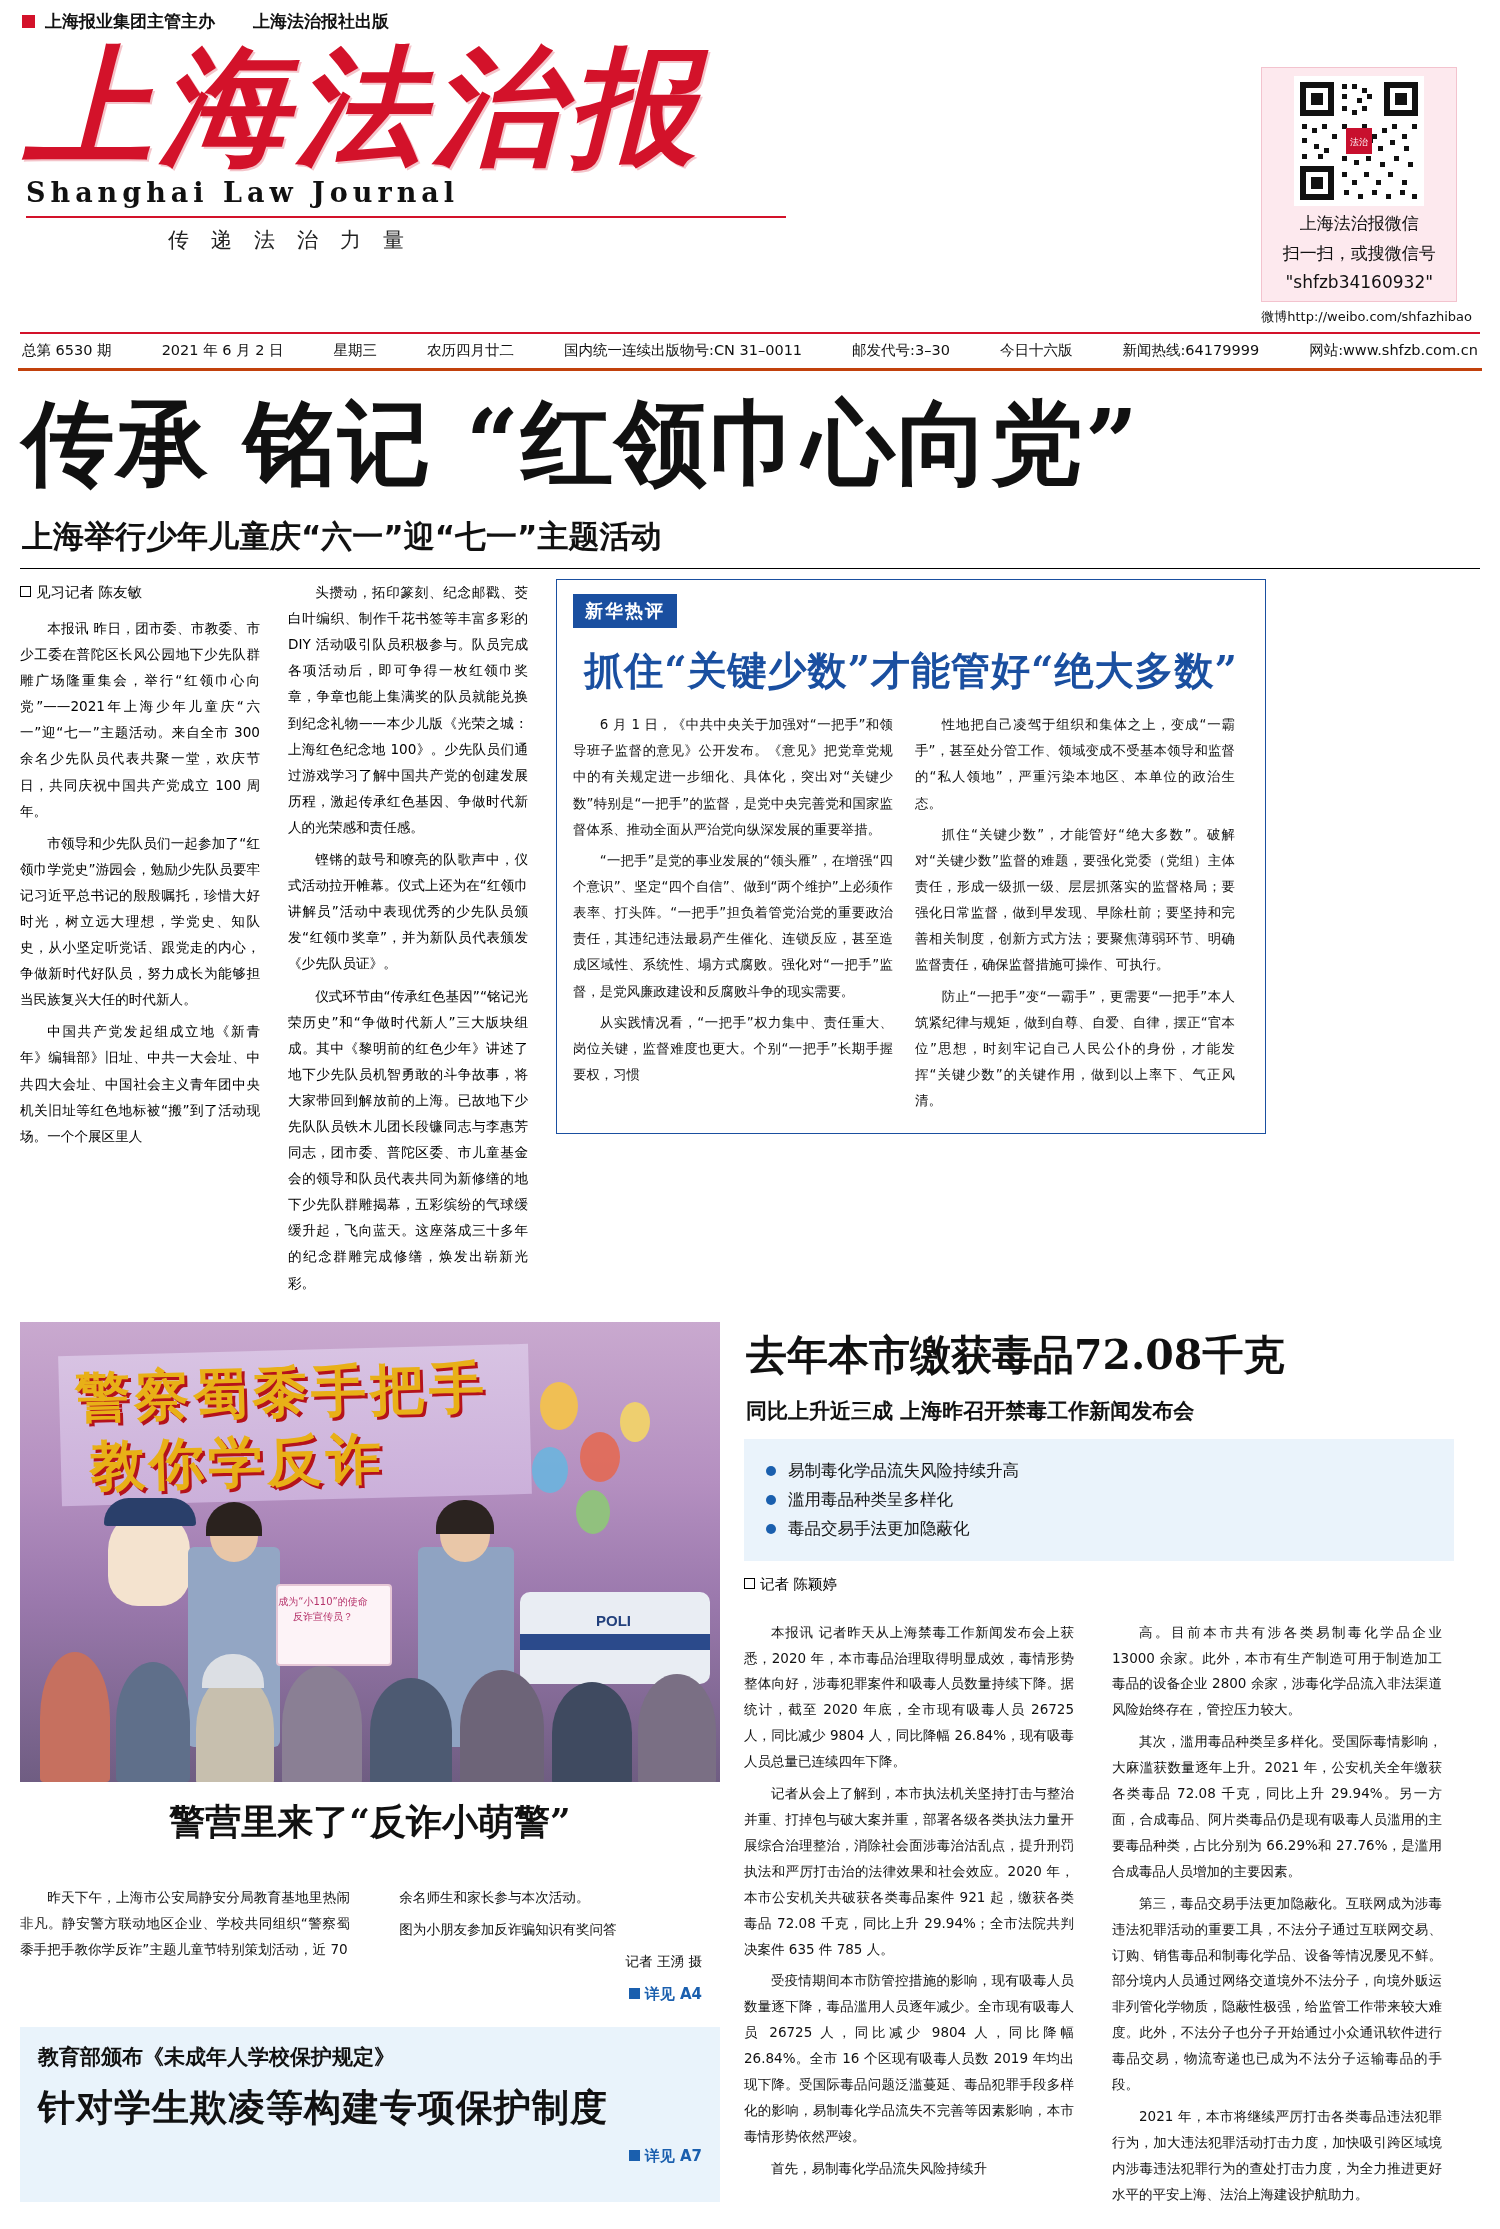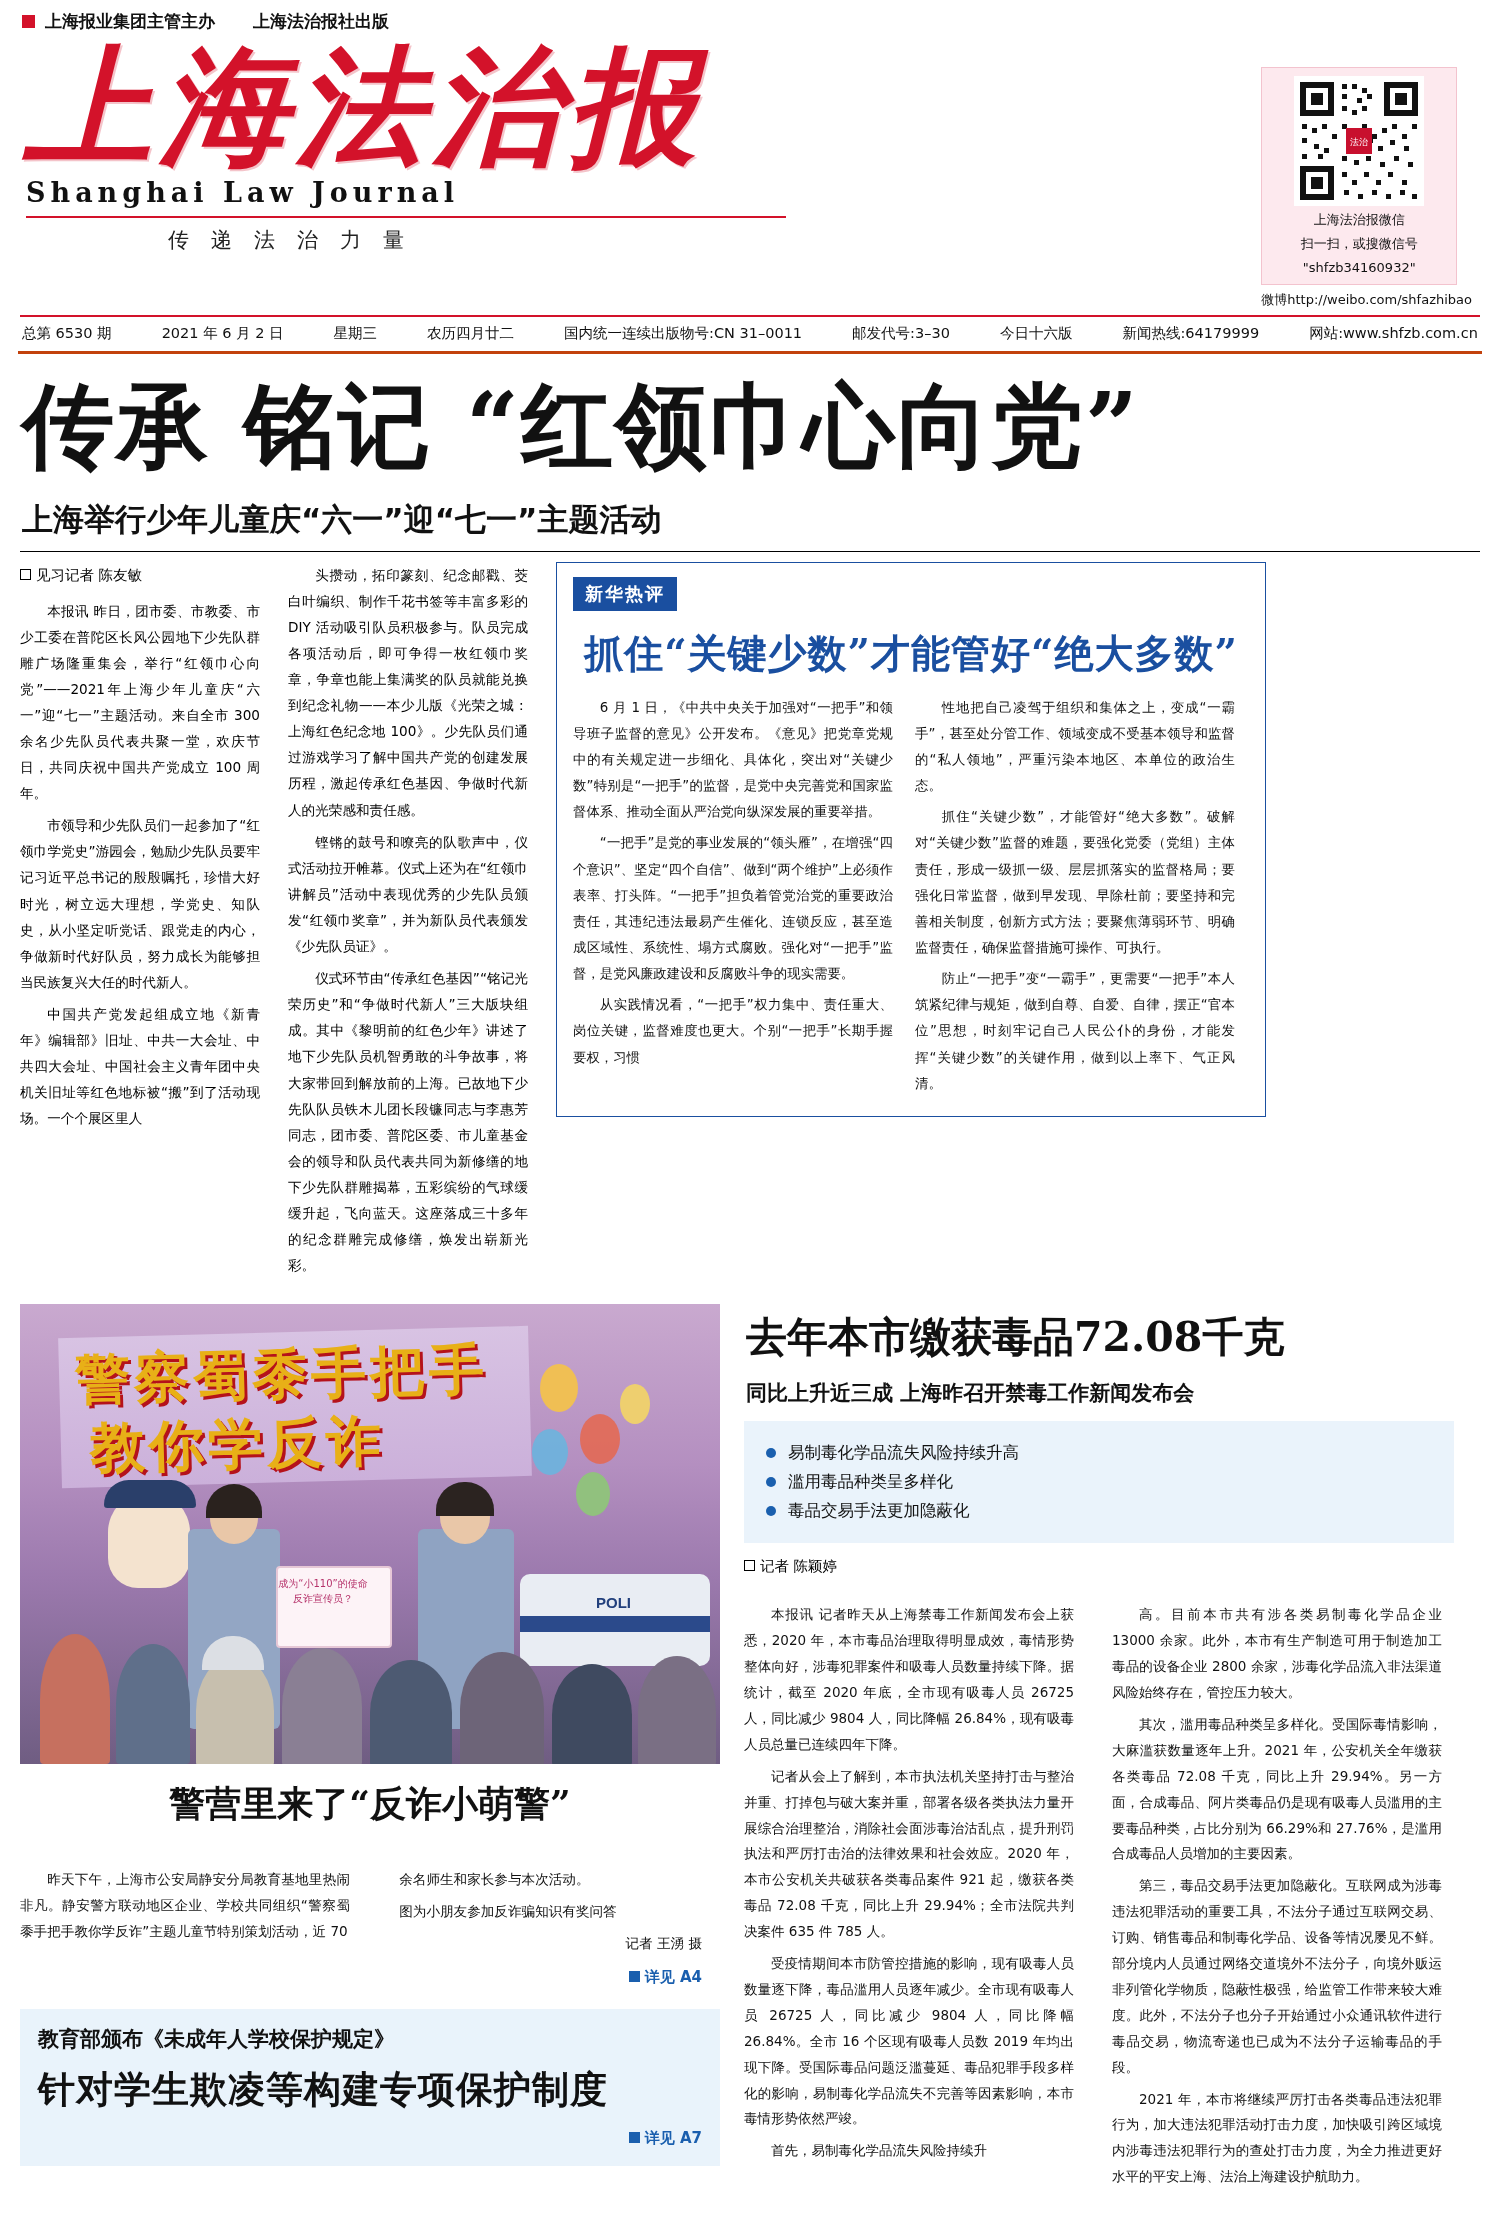--- a/index.html
+++ b/index.html
@@ -49,21 +49,21 @@
     font-size: 21px; letter-spacing: 22px; color: #222; margin: 8px 0 0 150px;
     font-family: "DejaVu Serif","Liberation Serif",serif;
   }
 
   
   .qr-box {
     width: 196px; background: #fde9ee; border: 1px solid #f3c3ce;
     padding: 8px 8px 6px 8px; text-align: center; margin-top: 28px; margin-right: 8px;
   }
   .qr-img { width: 130px; height: 130px; margin: 0 auto; background: #fff; position: relative; }
-  .qr-cap { font-size: 13px; line-height: 1.45; color: #111; margin-top: 5px; }
+  .qr-cap { font-size: 17px; line-height: 1.45; color: #111; margin-top: 5px; }
   .weibo-line {
     font-size: 13px; color: #111; text-align: right; margin: 6px 10px 0 0; white-space: nowrap;
   }
 
   
   .inforule { border-top: 2px solid #d3122a; margin: 6px 2px 0 2px; }
   .infobar {
     display: flex; align-items: center; justify-content: space-between;
     font-size: 14.5px; color: #111; padding: 7px 4px 8px 4px;
     border-bottom: 3px solid #c2410c;
@@ -152,21 +152,21 @@
   }
   .cap-cols { display: flex; gap: 22px; }
   .cap-col { width: 330px; font-size: 13.6px; line-height: 1.92; text-align: justify; margin-top: 23px; }
   .cap-col p { margin: 0 0 6px 0; text-indent: 2em; }
   .credit { text-align: right; font-size: 13.6px; }
   .seemore { text-align: right; font-size: 15px; color: #1a5fae; font-weight: bold; margin-top: 6px; }
   .seemore .sq { display: inline-block; width: 11px; height: 11px; background: #1a5fae; margin-right: 5px; }
 
   
   .bottom-box {
-    margin-top: 18px; background: #e9f3fb; padding: 16px 18px 18px 18px; width: 700px;
+    margin-top: 18px; background: #e9f3fb; padding: 16px 18px 36px 18px; width: 700px;
   }
   .bb-1 { font-size: 21px; font-weight: bold; margin-bottom: 12px; }
   .bb-2 {
     font-family: "DejaVu Serif","Liberation Serif",serif;
     font-size: 37px; font-weight: bold; letter-spacing: 1px;
   }
   .bb-see { text-align: right; font-size: 15px; color: #1a5fae; font-weight: bold; margin-top: 14px; }
   .bb-see .sq { display: inline-block; width: 11px; height: 11px; background: #1a5fae; margin-right: 5px; }
 
   .lower { display: flex; gap: 24px; padding: 0 2px; }

